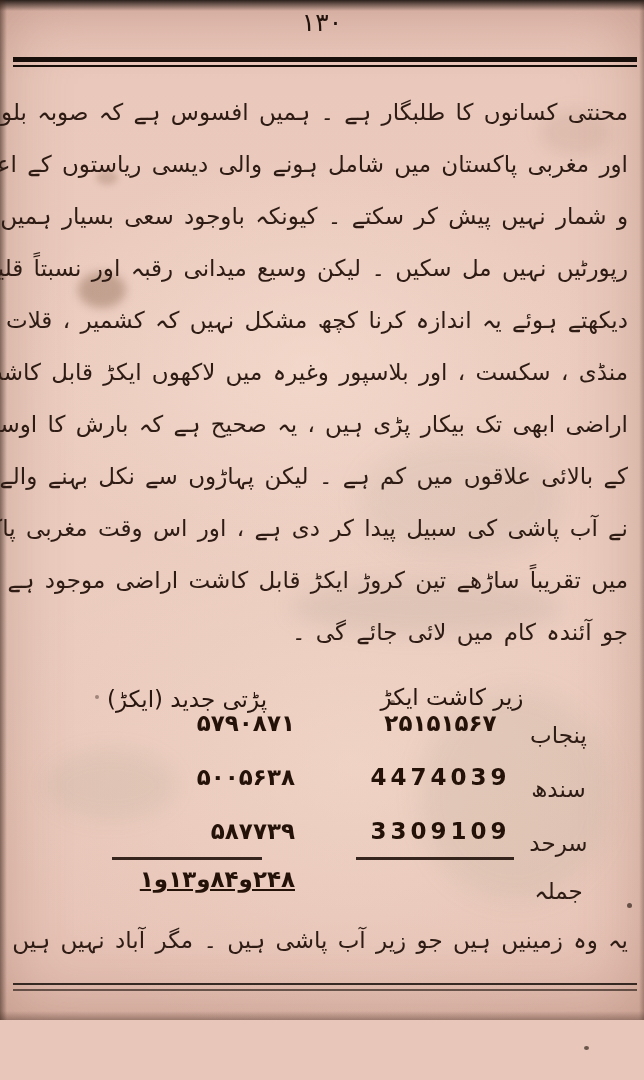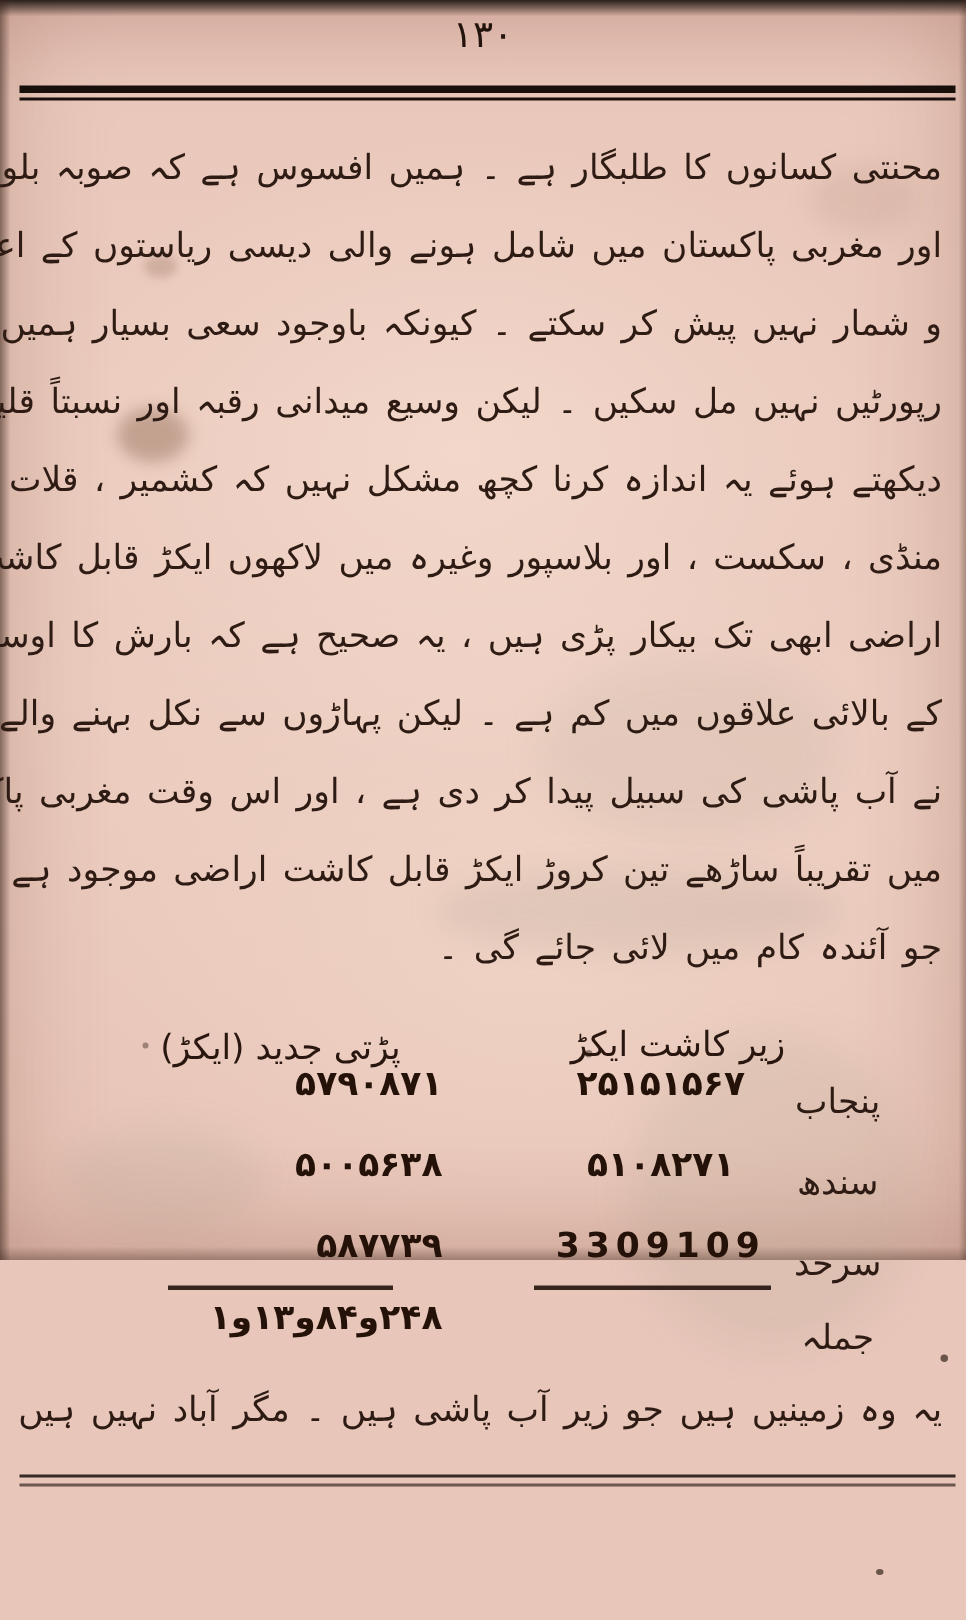--- a/index.html
+++ b/index.html
@@ -1,18 +1,18 @@
 <!DOCTYPE html>
 <html lang="ur" dir="rtl"><head>
 <meta charset="utf-8">
 <style>
   html,body{margin:0;padding:0;}
   body{width:644px;height:1080px;overflow:hidden;background:#e8c6ba;
        font-family:"DejaVu Sans",sans-serif;}
-  .page{position:relative;width:644px;height:840px;direction:rtl;
+  .page{position:relative;width:644px;height:1020px;direction:rtl;
         background:
           radial-gradient(ellipse 420px 300px at 48% 36%, rgba(248,226,212,.55), rgba(248,226,212,0) 70%),
           radial-gradient(ellipse 500px 400px at 55% 75%, rgba(246,224,208,.45), rgba(246,224,208,0) 72%),
           linear-gradient(180deg,#e2bcb0 0%,#eac9bc 8%,#ebccbf 55%,#e7c4b7 90%,#e0baad 100%);
         box-shadow:inset 0 0 70px rgba(118,70,50,.30);
         color:#2e1c14;}
   
   .edge-top{position:absolute;top:0;left:0;width:100%;height:11px;
         background:linear-gradient(180deg,rgba(28,20,16,.92),rgba(28,20,16,0));}
   .edge-left{position:absolute;top:0;left:0;width:7px;height:100%;
@@ -43,21 +43,21 @@
   .th{position:absolute;font-size:23px;text-align:center;color:#28160f;margin-top:24px;}
   .th-cult{top:660px;left:352px;width:200px;}
   .th-fallow{top:662px;left:82px;width:210px;}
   .trow{position:absolute;left:0;right:0;height:44px;}
   .cell{position:absolute;display:block;}
   .cell.region{right:38px;width:95px;text-align:center;font-size:23px;margin-top:12px;}
   .cell.cult{left:348px;width:185px;text-align:center;}
   .cell.fallow{left:100px;width:195px;text-align:right;}
   .num{direction:ltr;unicode-bidi:bidi-override;font-size:23px;font-weight:bold;
        letter-spacing:4px;color:#241209;}
-  .num.grouped{letter-spacing:1.5px;}
+  .num.grouped{letter-spacing:1.5px;text-decoration:underline;}
   .sep{position:absolute;height:0;border-top:3px solid #21130c;opacity:.9;}
   .sep-cult{top:857px;left:356px;width:158px;}
   .sep-fallow{top:857px;left:112px;width:150px;}
 
   .closing{position:absolute;top:916px;right:16px;left:14px;height:48px;
         font-size:23px;line-height:48px;white-space:nowrap;
         text-align:justify;text-align-last:justify;word-spacing:3px;}
 
   
   .stain{position:absolute;border-radius:50%;pointer-events:none;}
@@ -119,21 +119,21 @@
     <div class="th th-cult">زیر کاشت ایکڑ</div>
     <div class="th th-fallow">پڑتی جدید (ایکڑ)</div>
 
     <div class="trow" style="top:710px">
       <span class="cell region">پنجاب</span>
       <span class="cell cult num">۲۵۱۵۱۵۶۷</span>
       <span class="cell fallow num">۵۷۹۰۸۷۱</span>
     </div>
     <div class="trow" style="top:764px">
       <span class="cell region">سندھ</span>
-      <span class="cell cult num">۵۱۰۸۲۷۱</span>
+      <span class="cell cult num">4474039</span>
       <span class="cell fallow num">۵۰۰۵۶۳۸</span>
     </div>
     <div class="trow" style="top:818px">
       <span class="cell region">سرحد</span>
       <span class="cell cult num">3309109</span>
       <span class="cell fallow num">۵۸۷۷۳۹</span>
     </div>
 
     <div class="sep sep-cult"></div>
     <div class="sep sep-fallow"></div>

